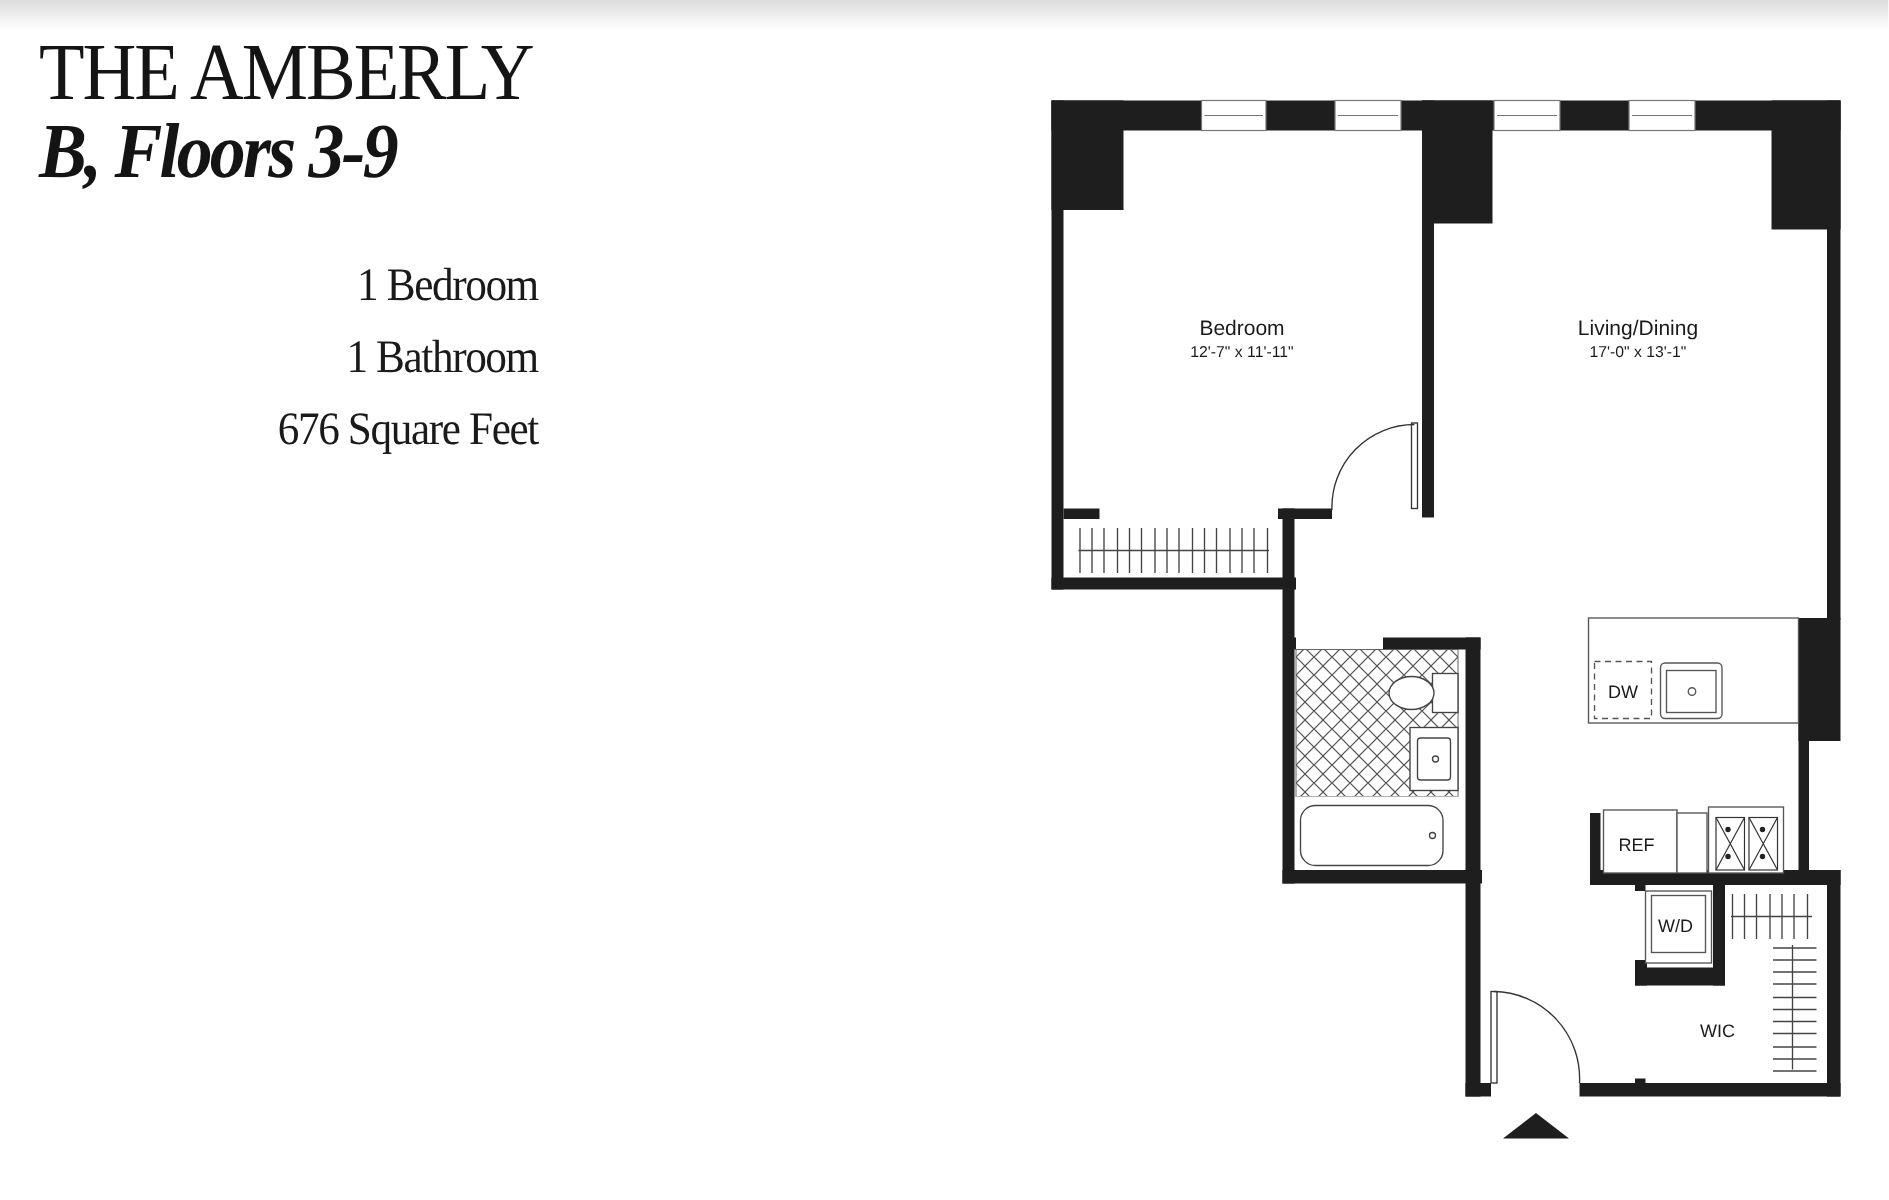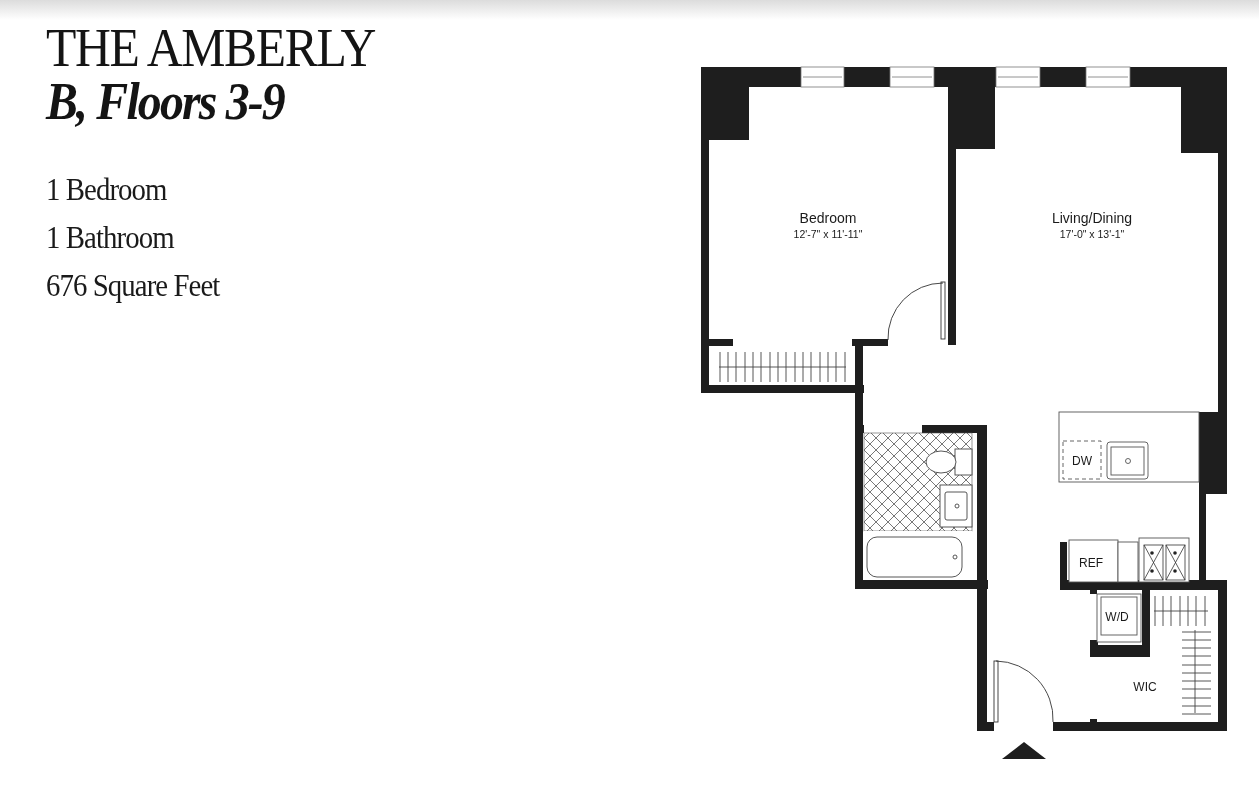--- a/index.html
+++ b/index.html
@@ -6,34 +6,34 @@
   body {
     width: 1259px; height: 800px; position: relative; overflow: hidden;
     background: #ffffff;
     font-family: "Liberation Serif", "DejaVu Serif", serif;
     color: #1a1a1a;
   }
   .top-shade {
     position: absolute; left: 0; top: 0; width: 1259px; height: 20px;
     background: linear-gradient(#dcdcdc, #ffffff);
   }
-  .info { position: absolute; left: 26px; top: 20px; margin-left: 20px; }
+  .info { position: absolute; left: 26px; top: 20px; }
   .title {
     font-size: 54px; line-height: 56px; letter-spacing: -1.5px;
     font-weight: normal; margin: 0; color: #141414;
     transform: scaleX(0.92); transform-origin: left;
     white-space: nowrap;
   }
   .subtitle {
     font-size: 52px; line-height: 52px; font-style: italic; letter-spacing: -2px;
     margin: 0; color: #141414;
     transform: scaleX(0.92); transform-origin: left;
     white-space: nowrap;
   }
-  .specs { margin-top: 38px; }
+  .specs { margin-top: 38px; text-align: right; }
   .spec {
     font-size: 31px; line-height: 48px; letter-spacing: -1px; color: #1a1a1a;
     transform: scaleX(0.93); transform-origin: left; white-space: nowrap;
   }
   .plan { position: absolute; left: 0; top: 0; }
   .room-label { font-family: "Liberation Sans", "DejaVu Sans", sans-serif; fill: #1a1a1a; }
 </style>
 </head>
 <body>
 

